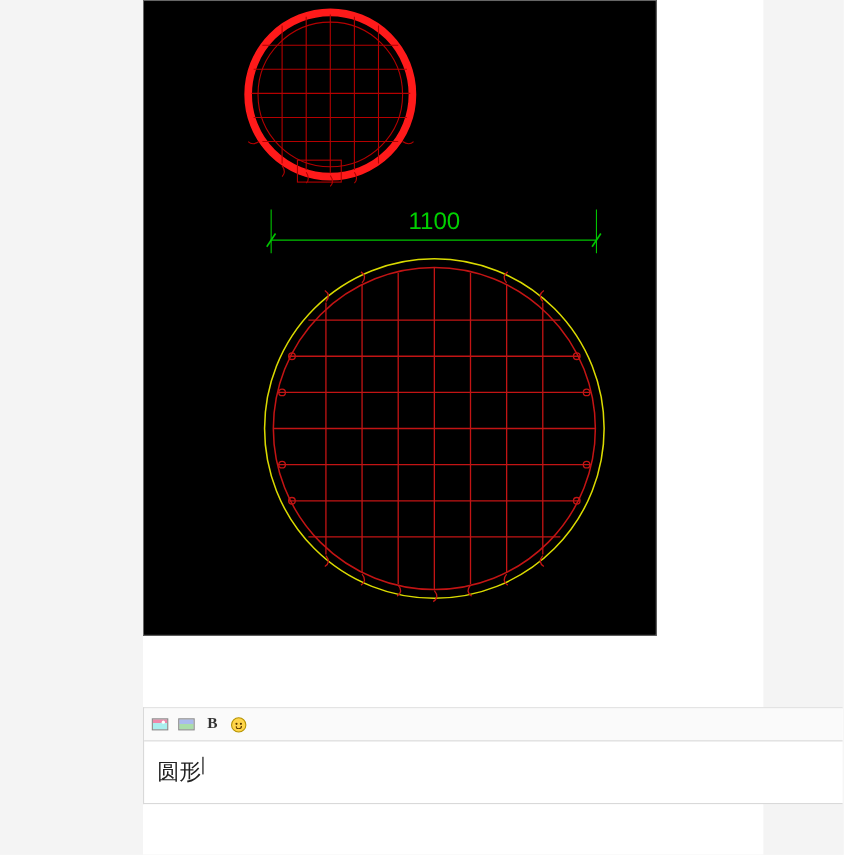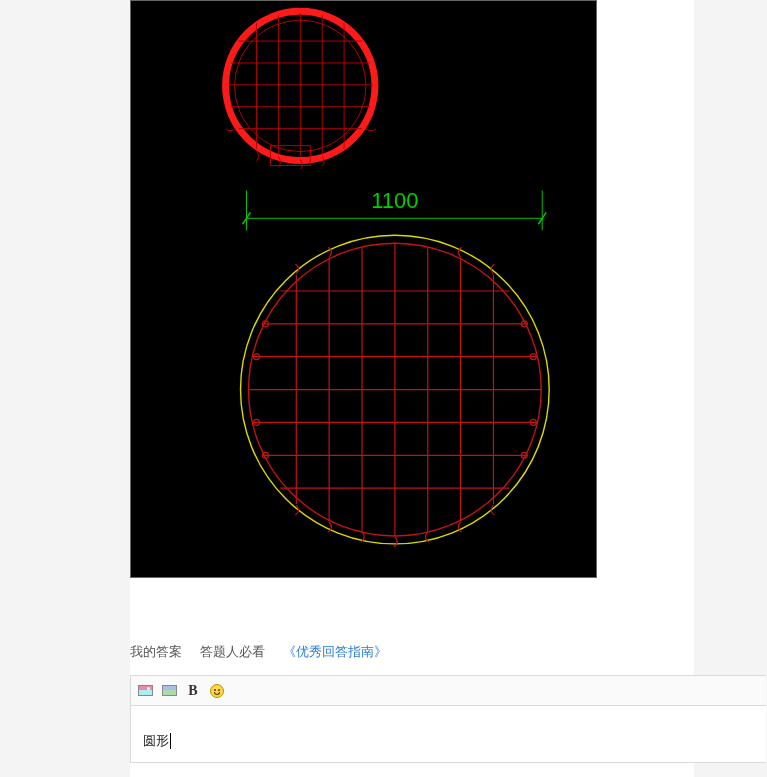--- a/index.html
+++ b/index.html
@@ -108,24 +108,24 @@
       width:2px;height:2px;top:4px;
     }
     .icon-emoji::before{left:3px}
     .icon-emoji::after{right:3px}
     .icon-emoji .mouth{
       position:absolute;width:6px;height:3px;border:1px solid #5a3a00;border-top:none;border-radius:0 0 6px 6px;left:3px;top:7px;
     }
     .editor-body {
       min-height: 56px;
       padding: 14px 12px 0 12px;
-      font-size: 13px;
+      font-size: 20px;
       color: #222;
       display:flex;
-      align-items:center;
+      align-items:flex-start;
     }
     .caret{
       display:inline-block;
       width:1px;height:16px;background:#000;margin-left:1px;
       animation:bl 1s steps(1) infinite;
       vertical-align:middle;
     }
     @keyframes bl{50%{opacity:0}}
   </style>
 </head>
@@ -215,25 +215,20 @@
             <circle cx="126" cy="423" r="3"></circle>
             <circle cx="404" cy="423" r="3"></circle>
             <circle cx="135" cy="456" r="3"></circle>
             <circle cx="395" cy="456" r="3"></circle>
           </g>
         </g>
       </svg>
     </div>
 
     <div class="answer-section">
-      <div class="answer-header">
-        <span>我的答案</span>
-        <span>答题人必看</span>
-        <span class="link">《优秀回答指南》</span>
-      </div>
 
       <div class="editor">
         <div class="toolbar">
           <span class="toolbar-icon">
               <span class="icon-img"></span>
             </span>
           <span class="toolbar-icon">
               <span class="icon-img2"></span>
             </span>
           <span class="toolbar-icon icon-bold">B</span>

